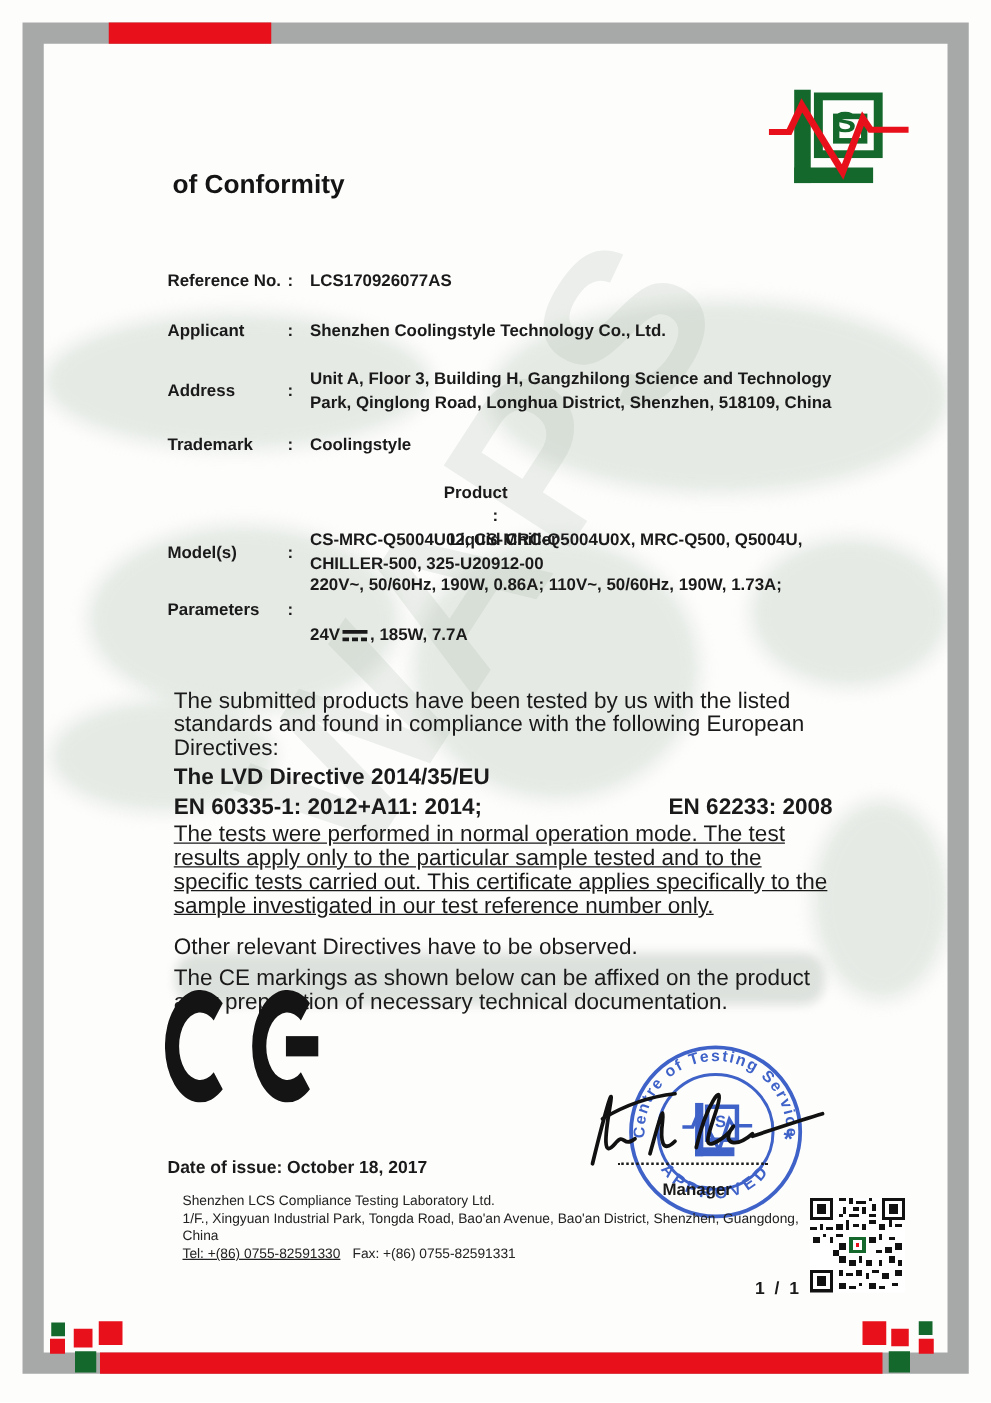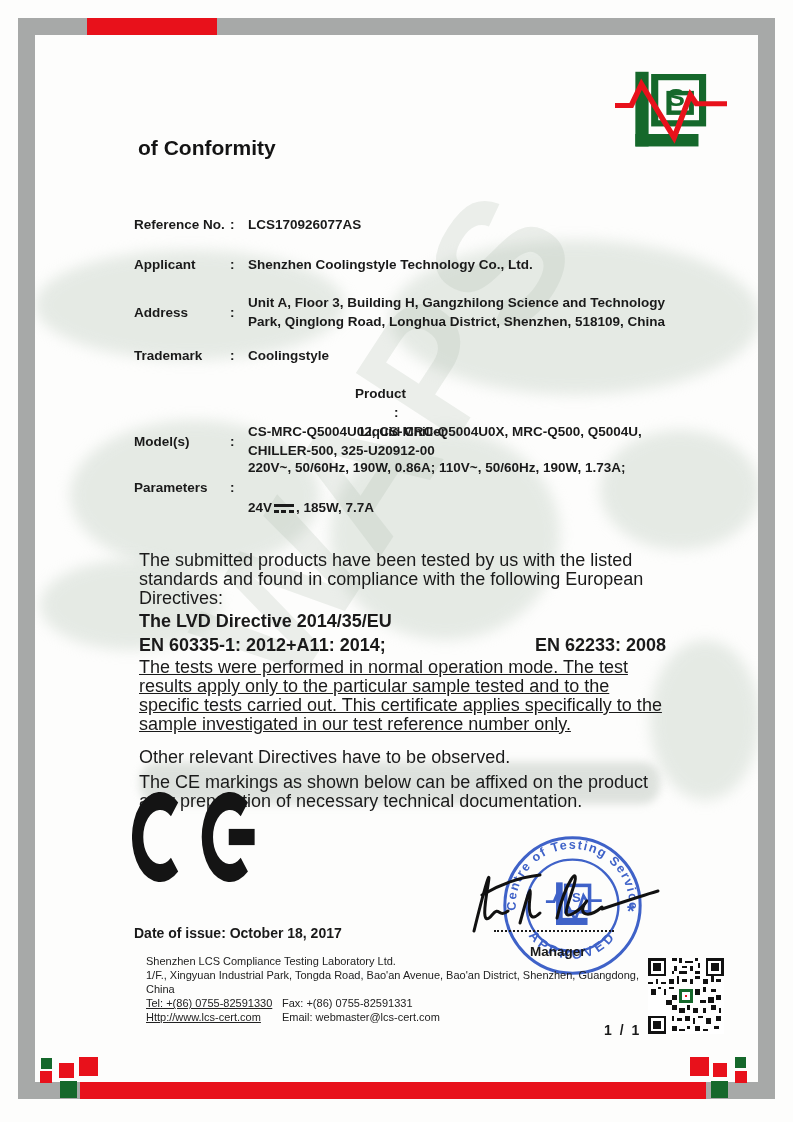--- a/index.html
+++ b/index.html
@@ -200,24 +200,20 @@
   </svg>
   <div class="dotline"></div>
   <div class="manager">Manager</div>
 
   <div class="footer">
     <div>Shenzhen LCS Compliance Testing Laboratory Ltd.</div>
     <div>1/F., Xingyuan Industrial Park, Tongda Road, Bao'an Avenue, Bao'an District, Shenzhen, Guangdong, China</div>
     <div class="cols">
       <span class="c1">Tel: +(86) 0755-82591330</span>
       <span>Fax: +(86) 0755-82591331</span>
-    </div>
-    <div class="cols">
-      <span class="c1">Http://www.lcs-cert.com</span>
-      <span>Email: webmaster@lcs-cert.com</span>
     </div>
   </div>
   <div class="pageno">1 / 1</div>
 
   <svg class="qr" width="76" height="76" viewBox="0 0 29 29" shape-rendering="crispEdges">
     <rect x="0" y="0" width="29" height="29" fill="#fff"></rect>
     <g fill="#111">
       <rect x="0" y="0" width="7" height="7"></rect>
         <rect x="22" y="0" width="7" height="7"></rect>
         <rect x="0" y="22" width="7" height="7"></rect>

